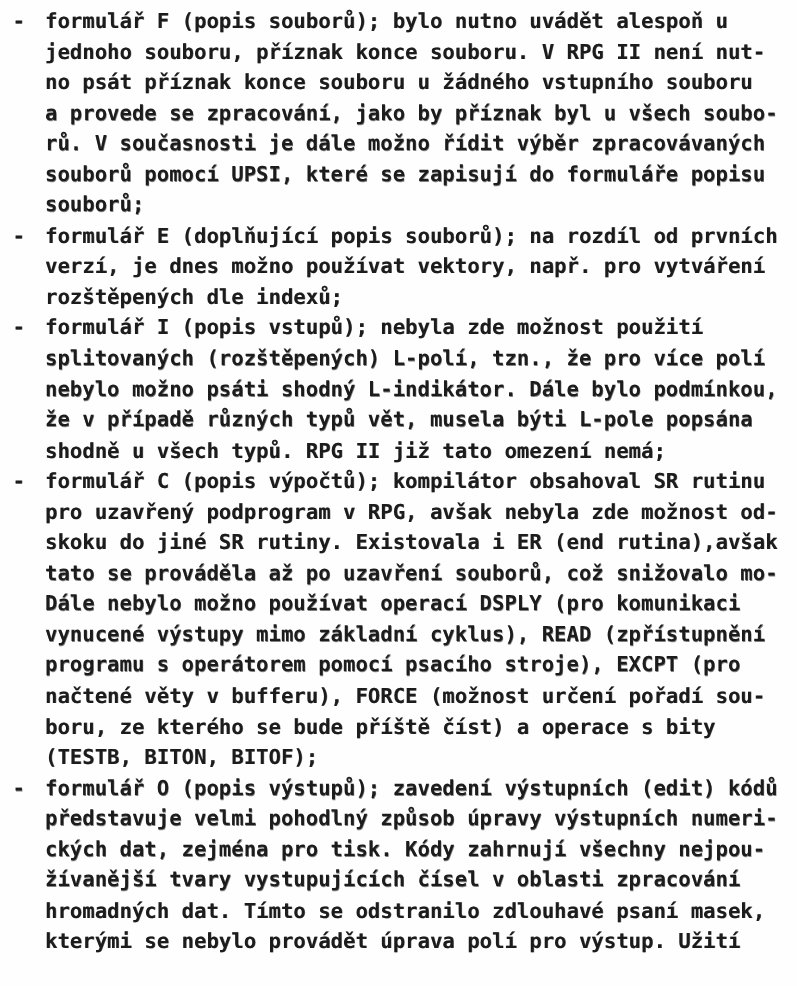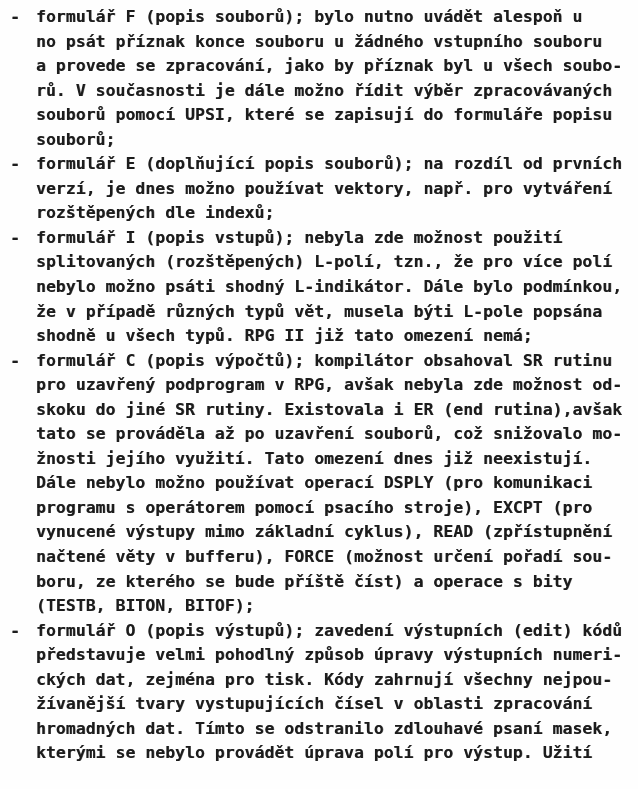--- a/index.html
+++ b/index.html
@@ -41,20 +41,21 @@
 </style>
 </head>
 <body>
 
 <div class="page">
 
   <div class="item">
     <span class="dash">-</span>
     <div class="item-lines">
       <div class="line">formulář F (popis souborů); bylo nutno uvádět alespoň u</div>
+      <div class="line">jednoho souboru, příznak konce souboru. V RPG II není nut-</div>
       <div class="line">no psát příznak konce souboru u žádného vstupního souboru</div>
       <div class="line">a provede se zpracování, jako by příznak byl u všech soubo-</div>
       <div class="line">rů. V současnosti je dále možno řídit výběr zpracovávaných</div>
       <div class="line">souborů pomocí UPSI, které se zapisují do formuláře popisu</div>
       <div class="line">souborů;</div>
     </div>
   </div>
 
   <div class="item">
     <span class="dash">-</span>
@@ -76,24 +77,23 @@
     </div>
   </div>
 
   <div class="item">
     <span class="dash">-</span>
     <div class="item-lines">
       <div class="line">formulář C (popis výpočtů); kompilátor obsahoval SR rutinu</div>
       <div class="line">pro uzavřený podprogram v RPG, avšak nebyla zde možnost od-</div>
       <div class="line">skoku do jiné SR rutiny. Existovala i ER (end rutina),avšak</div>
       <div class="line">tato se prováděla až po uzavření souborů, což snižovalo mo-</div>
-      <div class="line">žnosti jejího využití. Tato omezení dnes již neexistují.</div>
       <div class="line">Dále nebylo možno používat operací DSPLY (pro komunikaci</div>
+      <div class="line">vynucené výstupy mimo základní cyklus), READ (zpřístupnění</div>
       <div class="line">programu s operátorem pomocí psacího stroje), EXCPT (pro</div>
-      <div class="line">vynucené výstupy mimo základní cyklus), READ (zpřístupnění</div>
       <div class="line">načtené věty v bufferu), FORCE (možnost určení pořadí sou-</div>
       <div class="line">boru, ze kterého se bude příště číst) a operace s bity</div>
       <div class="line">(TESTB, BITON, BITOF);</div>
     </div>
   </div>
 
   <div class="item">
     <span class="dash">-</span>
     <div class="item-lines">
       <div class="line">formulář O (popis výstupů); zavedení výstupních (edit) kódů</div>

